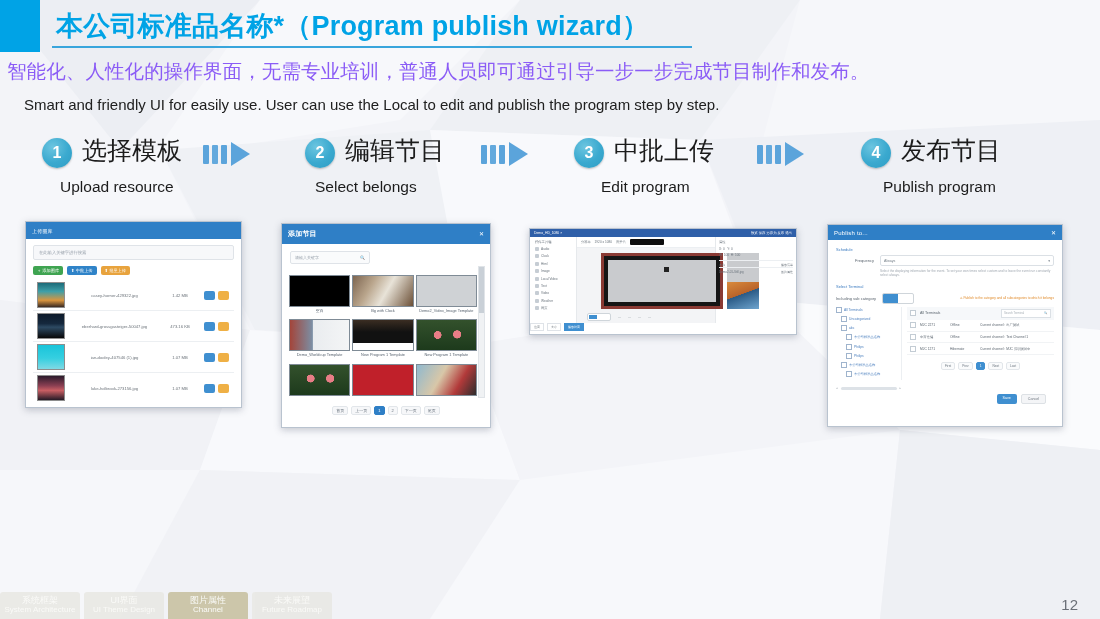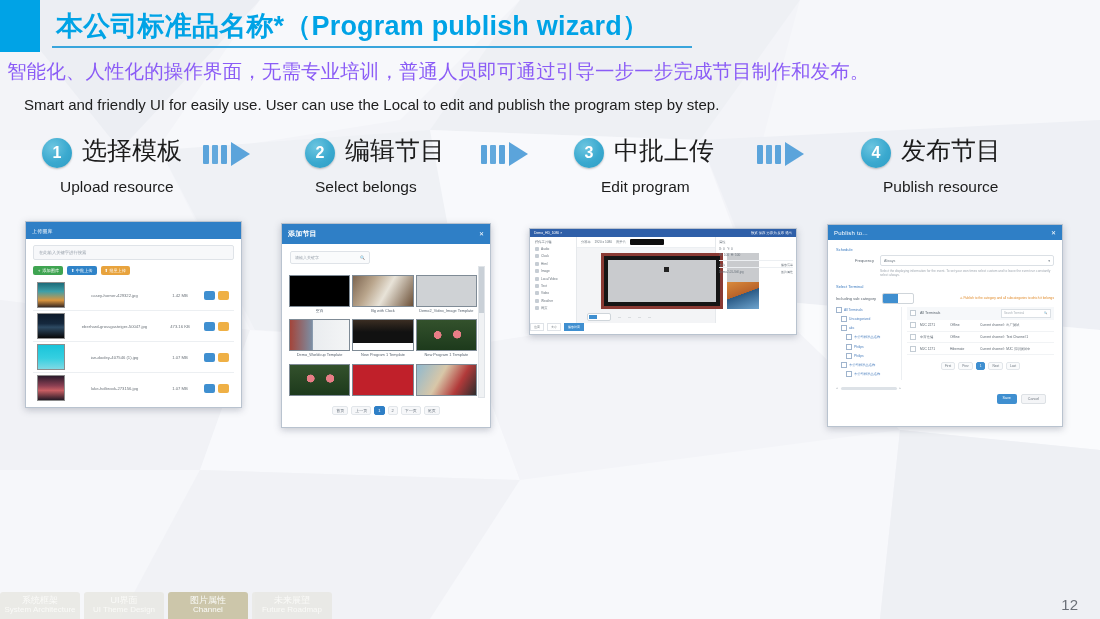--- a/index.html
+++ b/index.html
@@ -251,21 +251,21 @@
   <div class="arrow" style="left:757px;">
     <span class="bar"></span>
     <span class="bar b2"></span>
     <span class="bar"></span>
     <span class="tri"></span>
   </div>
 
   <div class="step" style="left:861px;">
     <div class="circle">4</div>
     <div class="cn">发布节目</div>
-    <div class="en" style="left:22px;">Publish resource</div>
+    <div class="en" style="left:22px;">Publish program</div>
   </div>
 </div>
 
 <div class="shot" id="shot1">
   <div class="shot-bar">
     <span class="t blur">上传图库</span>
   </div>
   <div id="s1-body">
     <div id="s1-search" class="blur">在此输入关键字进行搜索</div>
     <div id="s1-btns">

